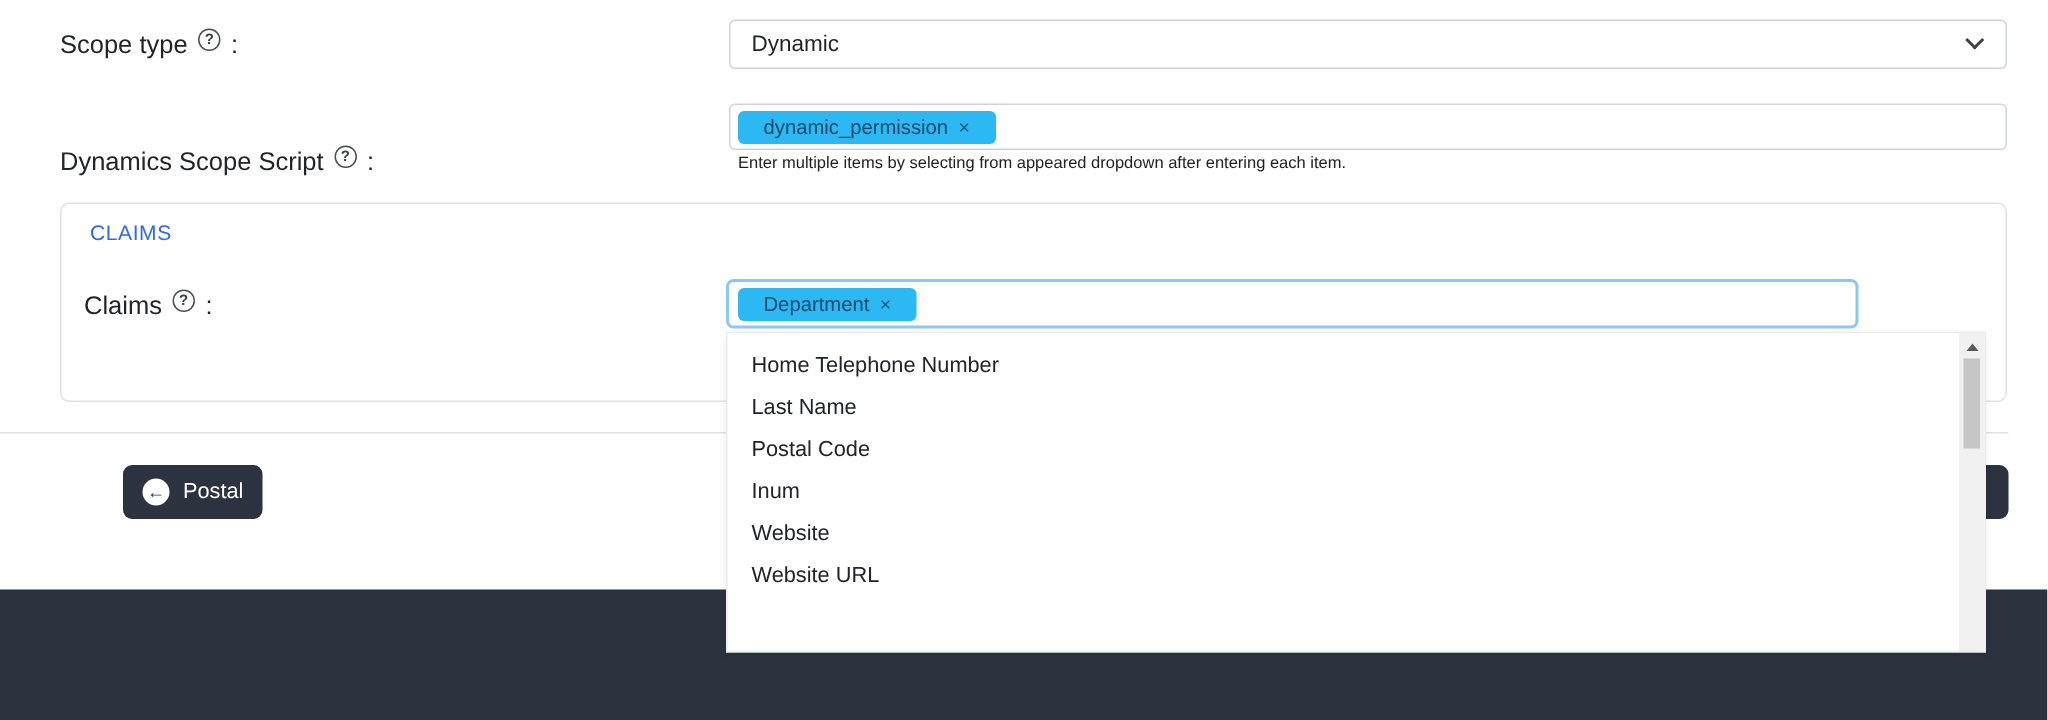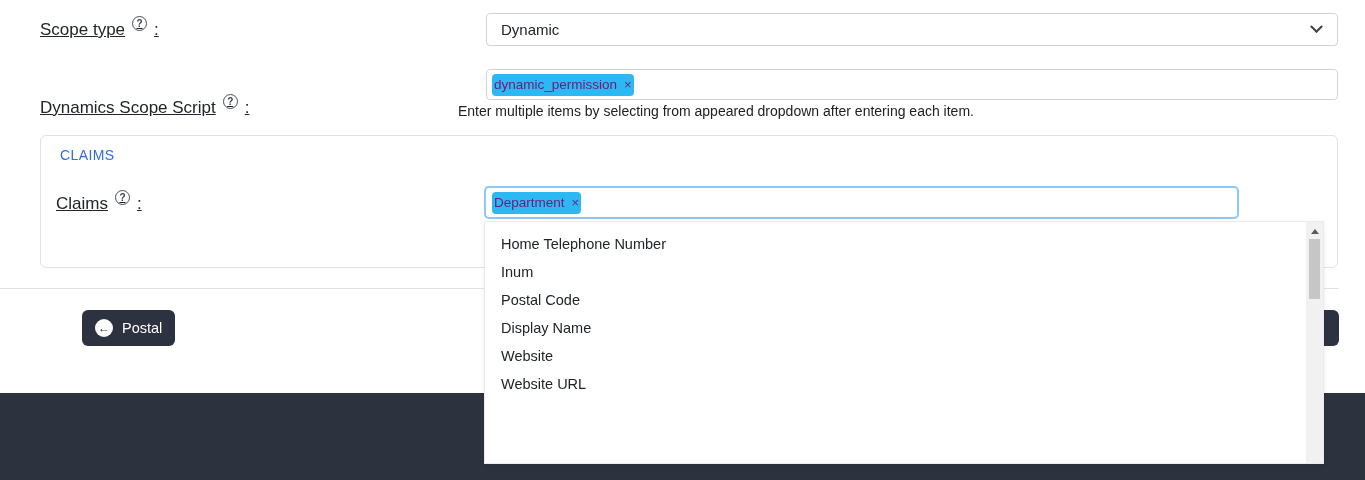--- a/index.html
+++ b/index.html
@@ -1,40 +1,40 @@
 <!DOCTYPE html>
 <html><head>
 <meta charset="utf-8">
 <style>
   * { margin:0; padding:0; box-sizing:border-box; }
   body { font-family:"Liberation Sans","DejaVu Sans",sans-serif; background:#fff; }
   .screen { position:relative; width:1365px; height:480px; background:#ffffff; overflow:hidden; }
 
-  .field-label { position:absolute; font-size:17px; color:#212529; display:flex; align-items:flex-start; white-space:nowrap;text-decoration:underline; }
+  .field-label { position:absolute; font-size:17px; color:#212529; display:flex; align-items:center; white-space:nowrap; }
   .help { display:inline-flex; align-items:center; justify-content:center;
           width:15px; height:15px; border:1.5px solid #4a4f54; border-radius:50%;
           font-size:10px; font-weight:bold; color:#3c4146; margin:0 5px 0 7px;
           position:relative; top:-4px; }
   .colon { margin-left:2px; }
 
   .select-box { position:absolute; left:486px; top:13px; width:852px; height:33px;
                 background:#fff; border:1px solid #ced4da; border-radius:4px;
                 display:flex; align-items:center; padding:0 16px 0 14px; cursor:pointer; }
   .select-box .value { font-size:15px; color:#212529; flex:1; }
   .chev { width:9px; height:9px; border-right:2px solid #3c4248; border-bottom:2px solid #3c4248;
           transform:rotate(45deg) translate(-2px,-2px); }
 
   .tag-input { position:absolute; left:486px; top:69px; width:852px; height:31px;
                background:#fff; border:1px solid #ced4da; border-radius:4px;
                display:flex; align-items:center; padding:0 5px; }
-  .chip { display:inline-flex; align-items:center; background:#2cb8f2; color:#701a75;
-          border-radius:4px; height:22px; padding:0 2px; font-size:13.5px; gap:7px; }
+  .chip { display:inline-flex; align-items:center; background:#2cb8f2; color:#0c4a6e;
+          border-radius:4px; height:22px; padding:0 17px; font-size:13.5px; gap:7px; }
   .chip .x { font-size:13px; cursor:pointer; opacity:.95; }
 
-  .helper { position:absolute; left:458px; top:103px; font-size:14px; color:#212121; }
+  .helper { position:absolute; left:492px; top:103px; font-size:11px; color:#212121; }
 
   .claims-box { position:absolute; left:40px; top:135px; width:1298px; height:133px;
                 border:1px solid #dee2e6; border-radius:6px; background:#fff; }
   .claims-title { position:absolute; left:60px; top:147px; font-size:14px; color:#2e6be6; letter-spacing:.4px; }
 
   .claims-input { position:absolute; left:484px; top:186px; width:755px; height:33px;
                   background:#fff; border:2px solid #8dc6f8; border-radius:5px;
                   display:flex; align-items:center; padding:0 6px; z-index:3; }
 
   .divider { position:absolute; left:0; top:288px; width:1339px; height:1px; background:#dee2e6; z-index:0; }
@@ -43,21 +43,21 @@
               border-radius:6px; display:flex; align-items:center; padding:0 13px; gap:9px;
               color:#fff; font-size:14.5px; cursor:pointer; z-index:1;
               font-family:"Liberation Sans","DejaVu Sans",sans-serif; }
   .btn-cancel { left:82px; }
   .btn-hidden { left:1249px; width:90px; }
   .circ { width:18px; height:18px; background:#fff; color:#2c323f; border-radius:50%;
           display:inline-flex; align-items:center; justify-content:center; font-size:12px; }
 
   .footer { position:absolute; left:0; top:393px; width:1365px; height:87px; background:#2d333e; z-index:1; }
 
-  .dropdown { position:absolute; left:484px; top:221px; width:840px; height:243px;
+  .dropdown { position:absolute; left:484px; top:221px; width:840px; height:214px;
               background:#fff; border:1px solid #e9ebee; box-shadow:0 2px 5px rgba(0,0,0,.08);
               z-index:5; padding-top:8px; }
   .dd-item { height:28px; line-height:28px; padding-left:16px; font-size:14.5px; color:#212529; cursor:pointer; }
 
   .scrollbar { position:absolute; top:0; right:0; width:17px; height:100%; background:#f1f1f1; }
   .sb-up { position:absolute; top:7px; left:4.5px; width:0; height:0;
            border-left:4px solid transparent; border-right:4px solid transparent;
            border-bottom:5px solid #5a5a5a; }
   .sb-thumb { position:absolute; top:17px; left:3px; width:11px; height:60px; background:#c6c6c6; }
 </style>
@@ -106,23 +106,23 @@
   <div class="divider"></div>
   <button class="btn-dark btn-cancel">
     <span class="circ">←</span>
     <span>Postal</span>
   </button>
   <div class="btn-dark btn-hidden"></div>
   <div class="footer"></div>
 
   <div class="dropdown">
     <div class="dd-item">Home Telephone Number</div>
+    <div class="dd-item">Last Name</div>
+    <div class="dd-item">Postal Code</div>
     <div class="dd-item">Inum</div>
-    <div class="dd-item">Postal Code</div>
-    <div class="dd-item">Display Name</div>
     <div class="dd-item">Website</div>
     <div class="dd-item">Website URL</div>
     <div class="scrollbar">
       <div class="sb-up"></div>
       <div class="sb-thumb"></div>
     </div>
   </div>
 
 </div>
 

